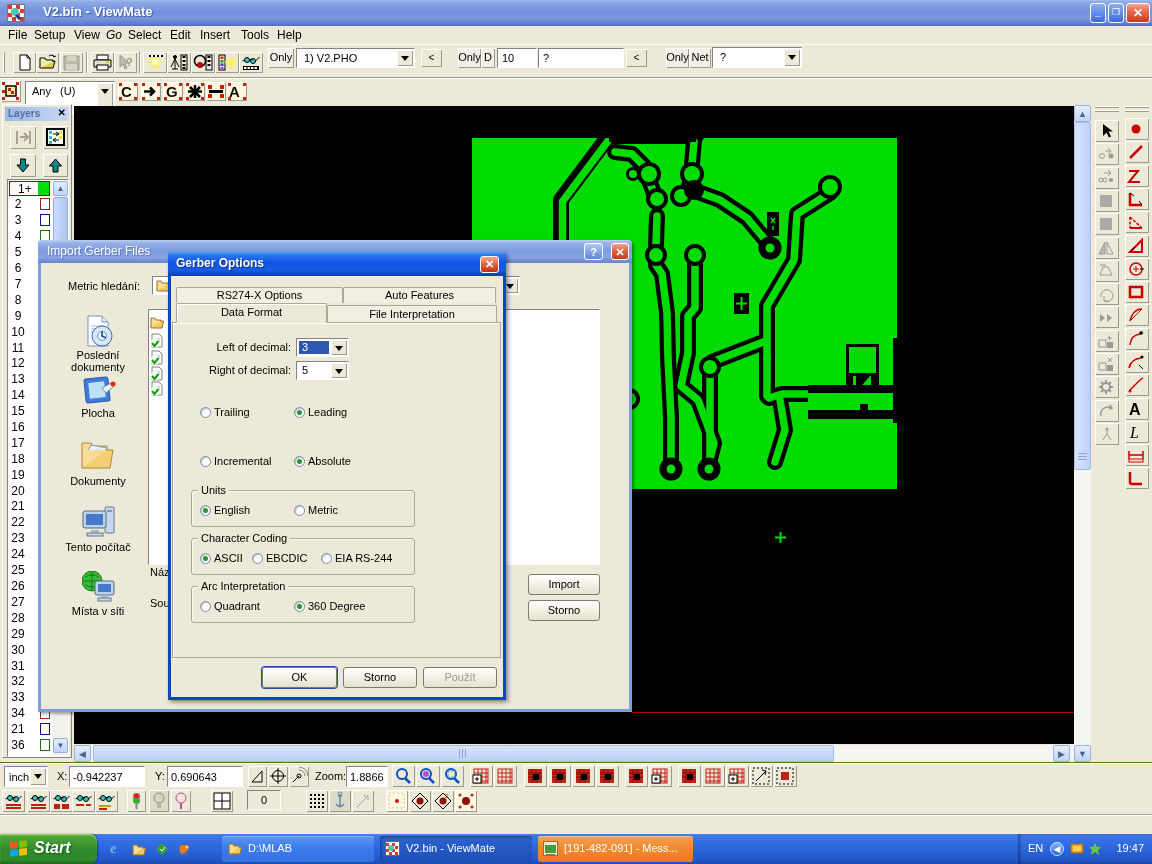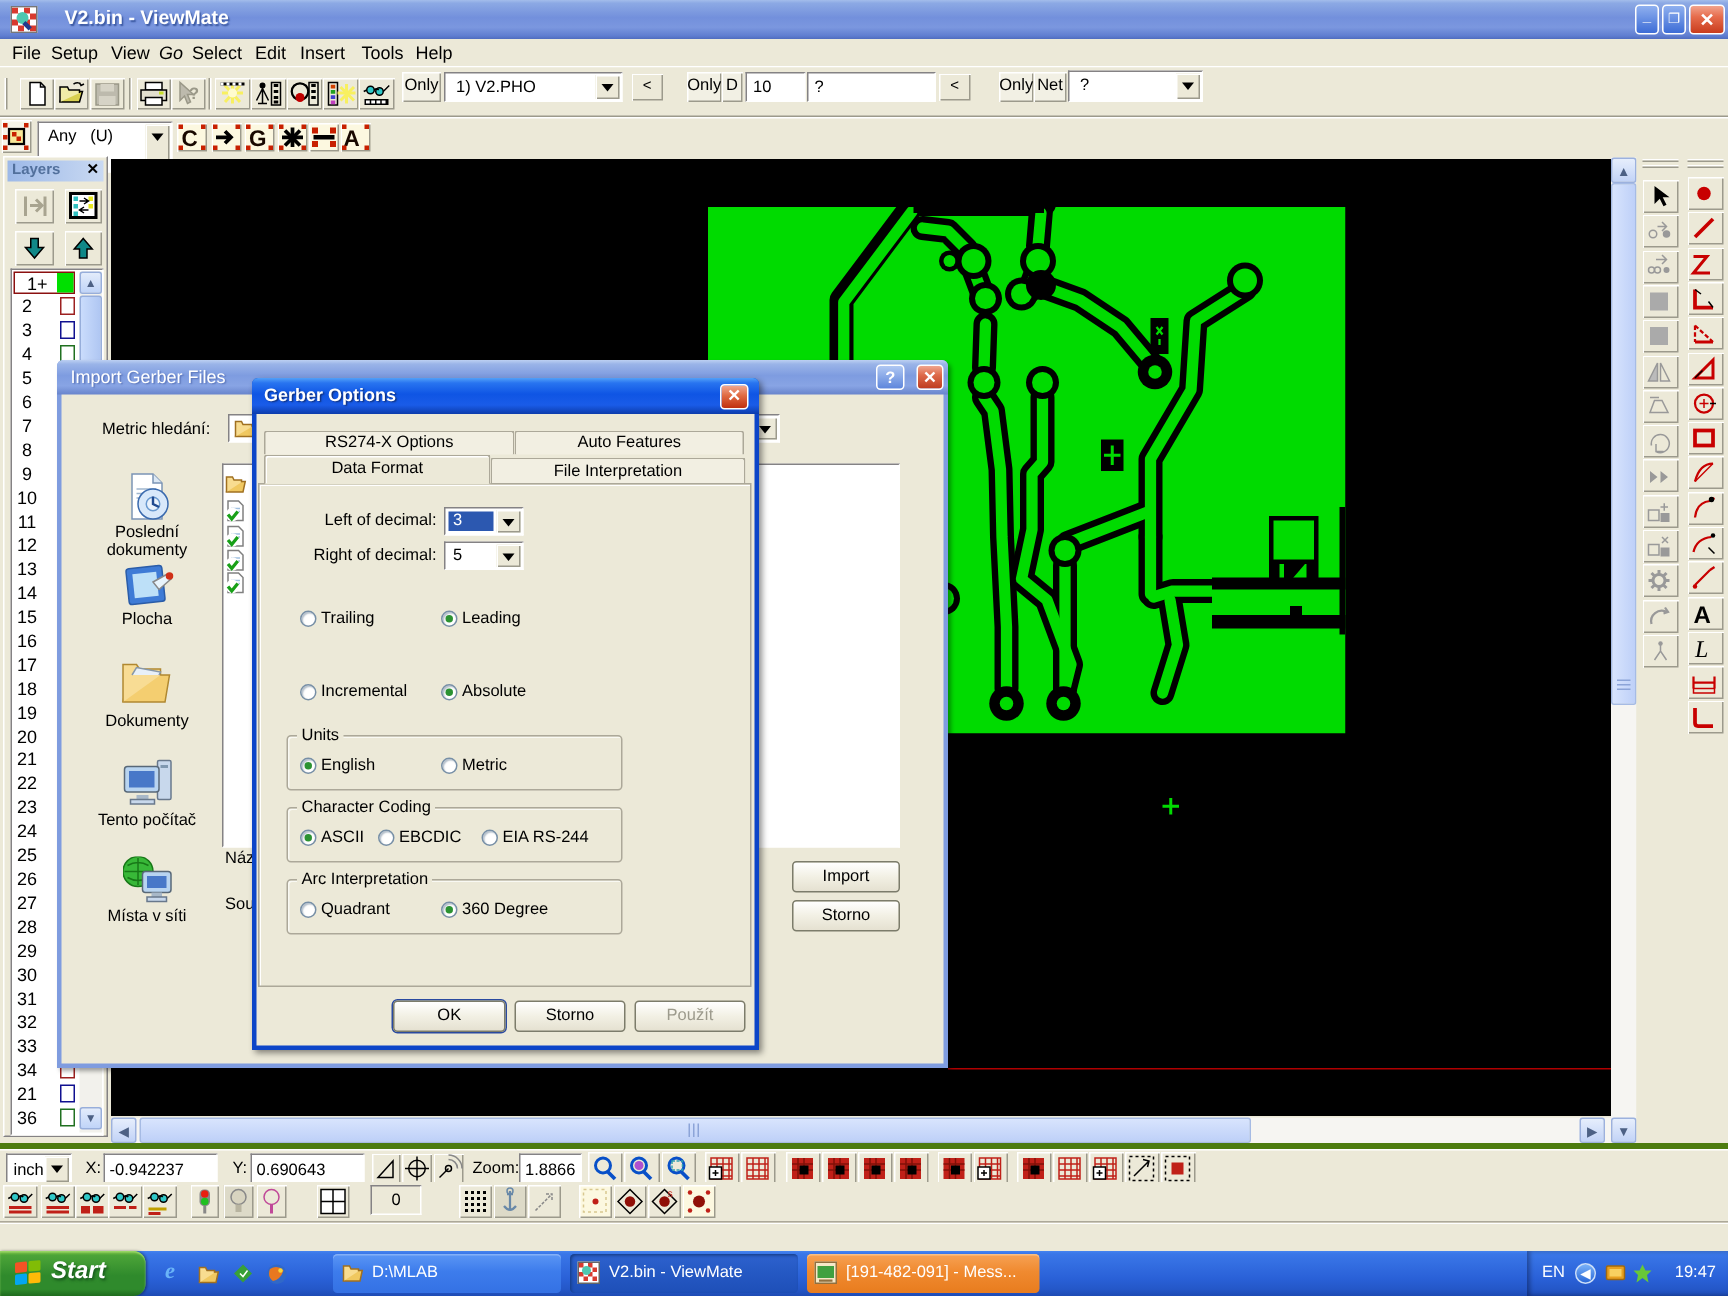--- a/index.html
+++ b/index.html
@@ -760,21 +760,21 @@
 <div class="radio" style="left:32px;top:349px;"></div>
     <span class="rlab" style="left:46px;top:348px;">Quadrant</span>
 <div class="radio on" style="left:126px;top:349px;"></div>
     <span class="rlab" style="left:140px;top:348px;">360 Degree</span>
 
  <div class="xpbtn" style="left:94px;top:415px;width:75px;height:21px;line-height:19px;box-shadow:0 0 0 1px #2A4AA0;">OK</div>
  <div class="xpbtn" style="left:175px;top:415px;width:74px;height:21px;line-height:19px;">Storno</div>
  <div class="xpbtn" style="left:255px;top:415px;width:74px;height:21px;line-height:19px;color:#9C9A8C;">Použít</div>
 </div>
 
-<div class="abs" id="statusbar" style="left:0;top:762px;width:1152px;height:26px;background:#ECE9D8;border-top:4px solid #4d7c0f;box-shadow:inset 0 1px 0 #fff;">
+<div class="abs" id="statusbar" style="left:0;top:762px;width:1152px;height:26px;background:#ECE9D8;border-top:1px solid #4d7c0f;box-shadow:inset 0 1px 0 #fff;">
   <div class="combo" style="left:4px;top:3px;width:44px;height:21px;">
       <span style="position:absolute;left:4px;top:4px;font-size:11px;">inch</span>
       <span class="cmbarrow"></span>
     </div>
   <span class="abs" style="left:57px;top:7px;font-size:11px;">X:</span>
   <div class="tbox" style="left:69px;top:3px;width:76px;height:21px;">
       <span style="position:absolute;left:3px;top:4px;">-0.942237</span>
     </div>
   <span class="abs" style="left:155px;top:7px;font-size:11px;">Y:</span>
   <div class="tbox" style="left:167px;top:3px;width:76px;height:21px;">

